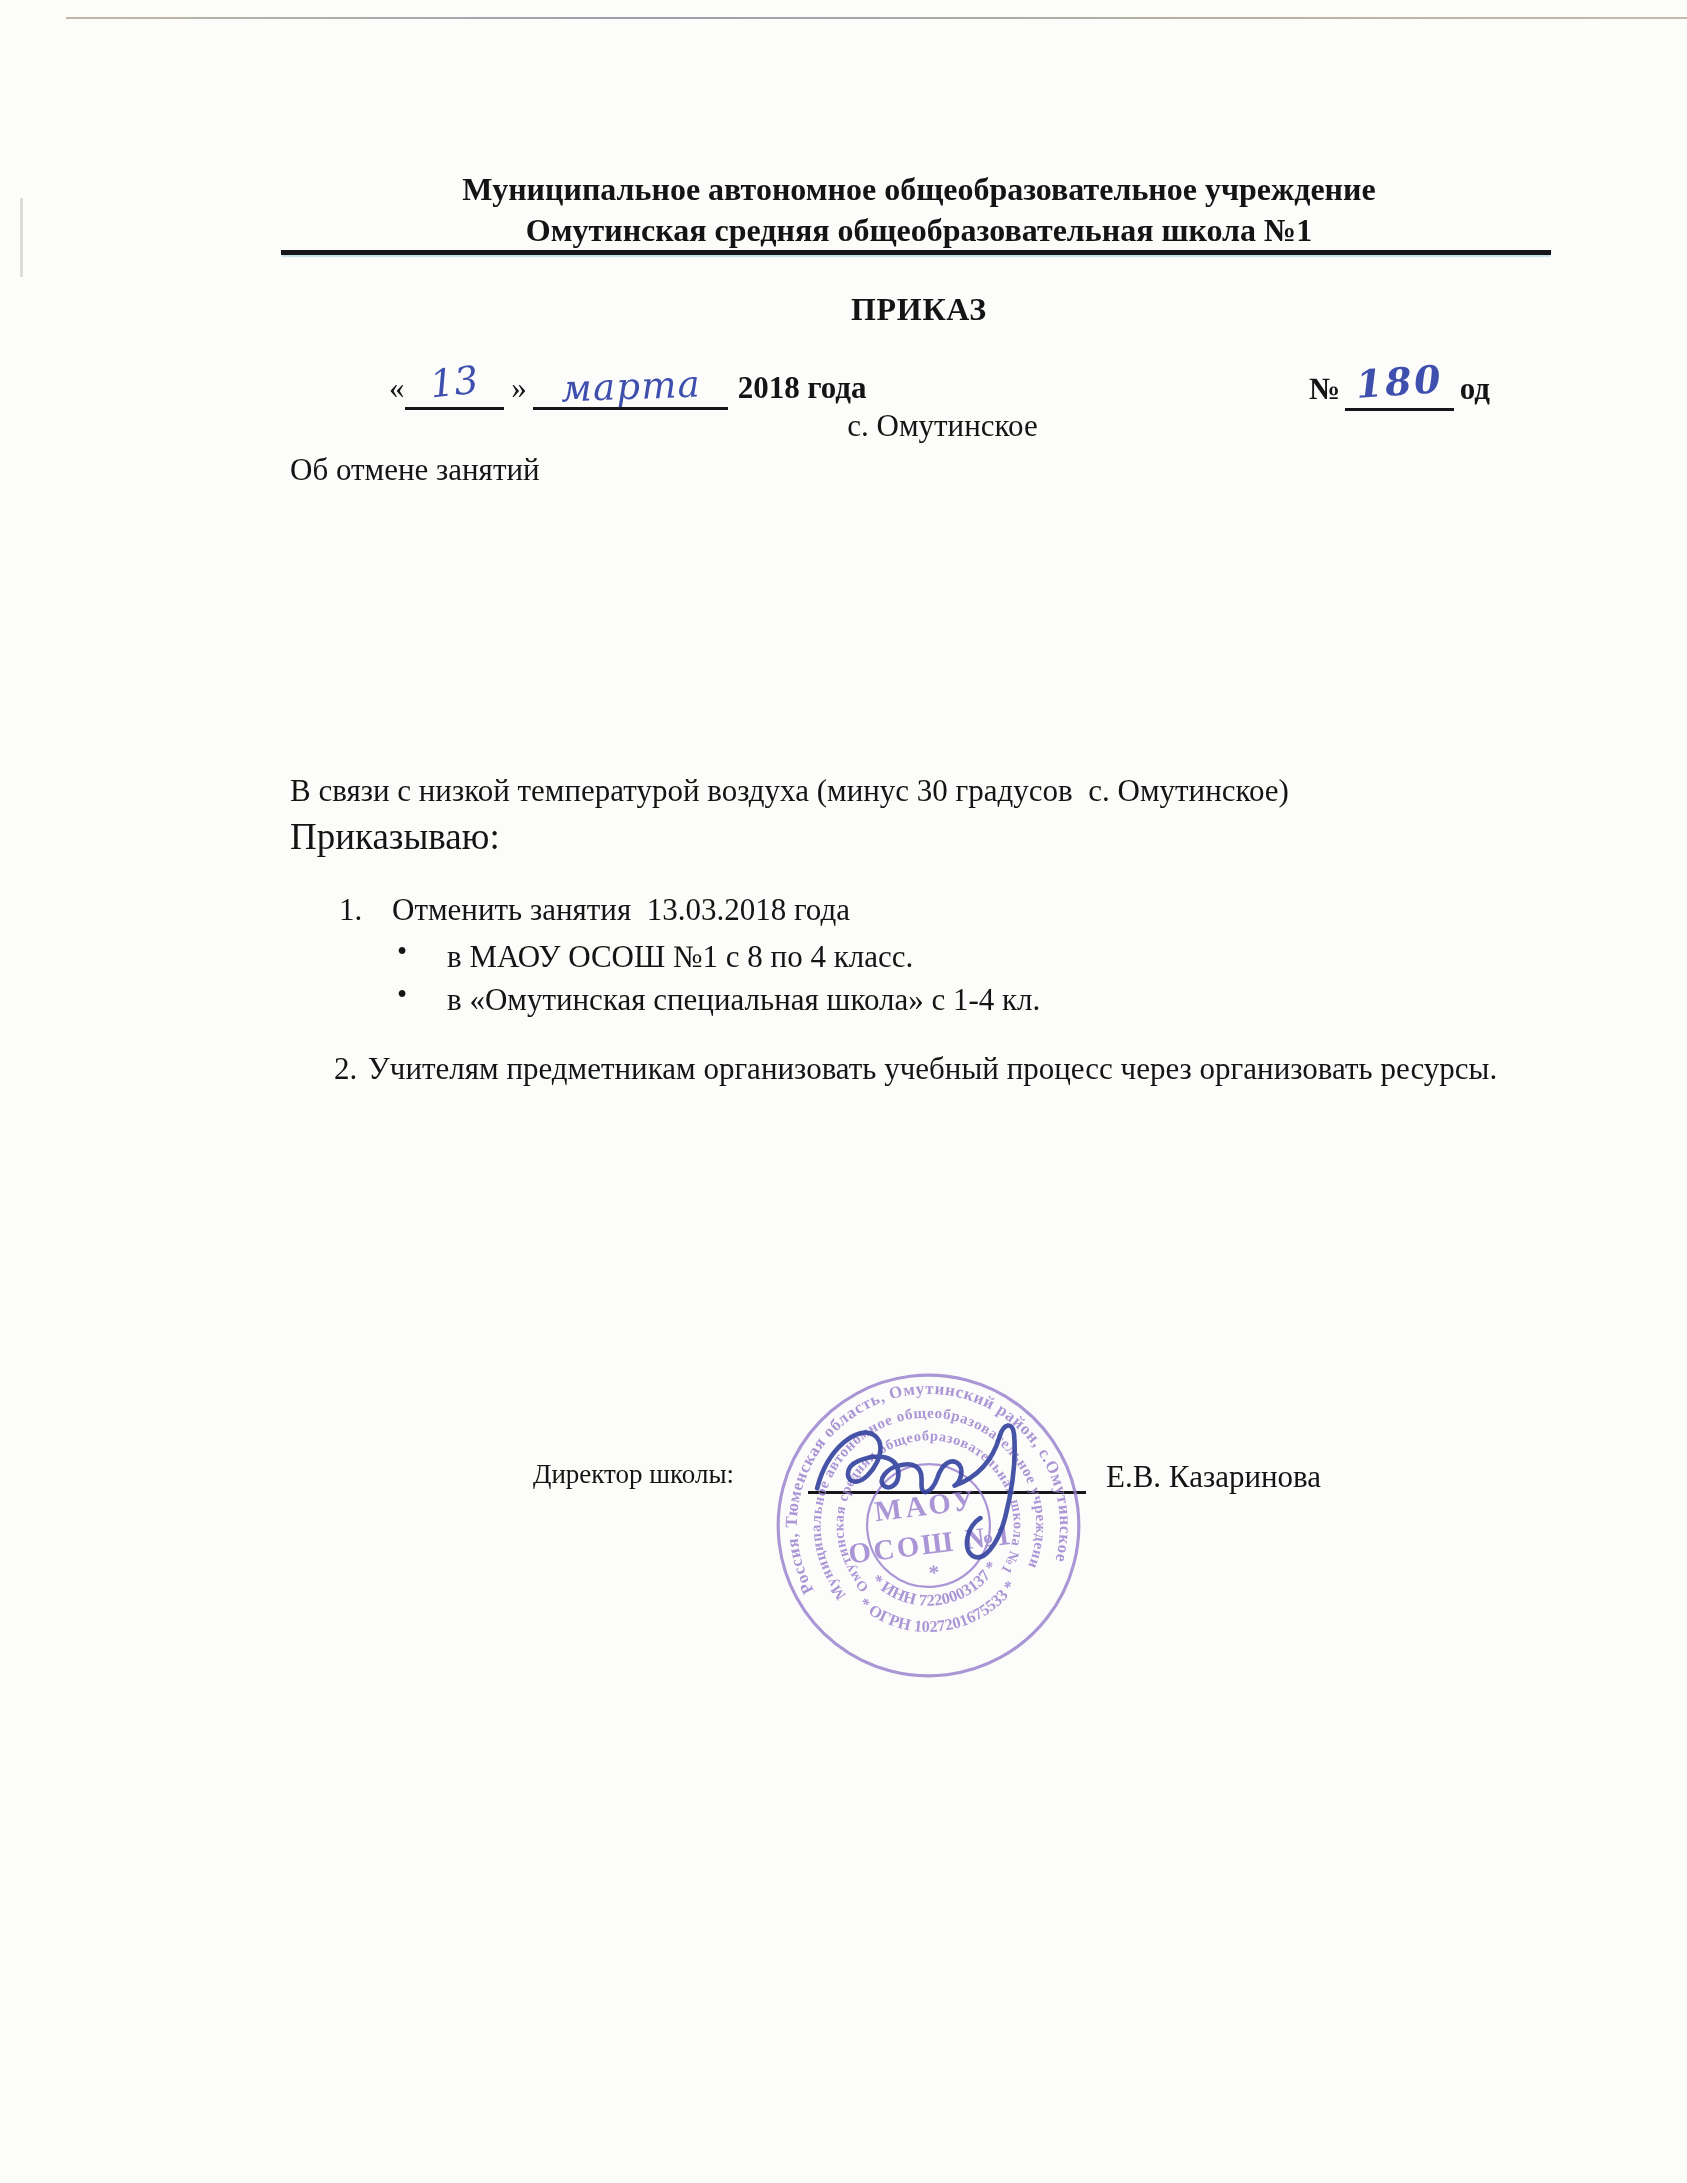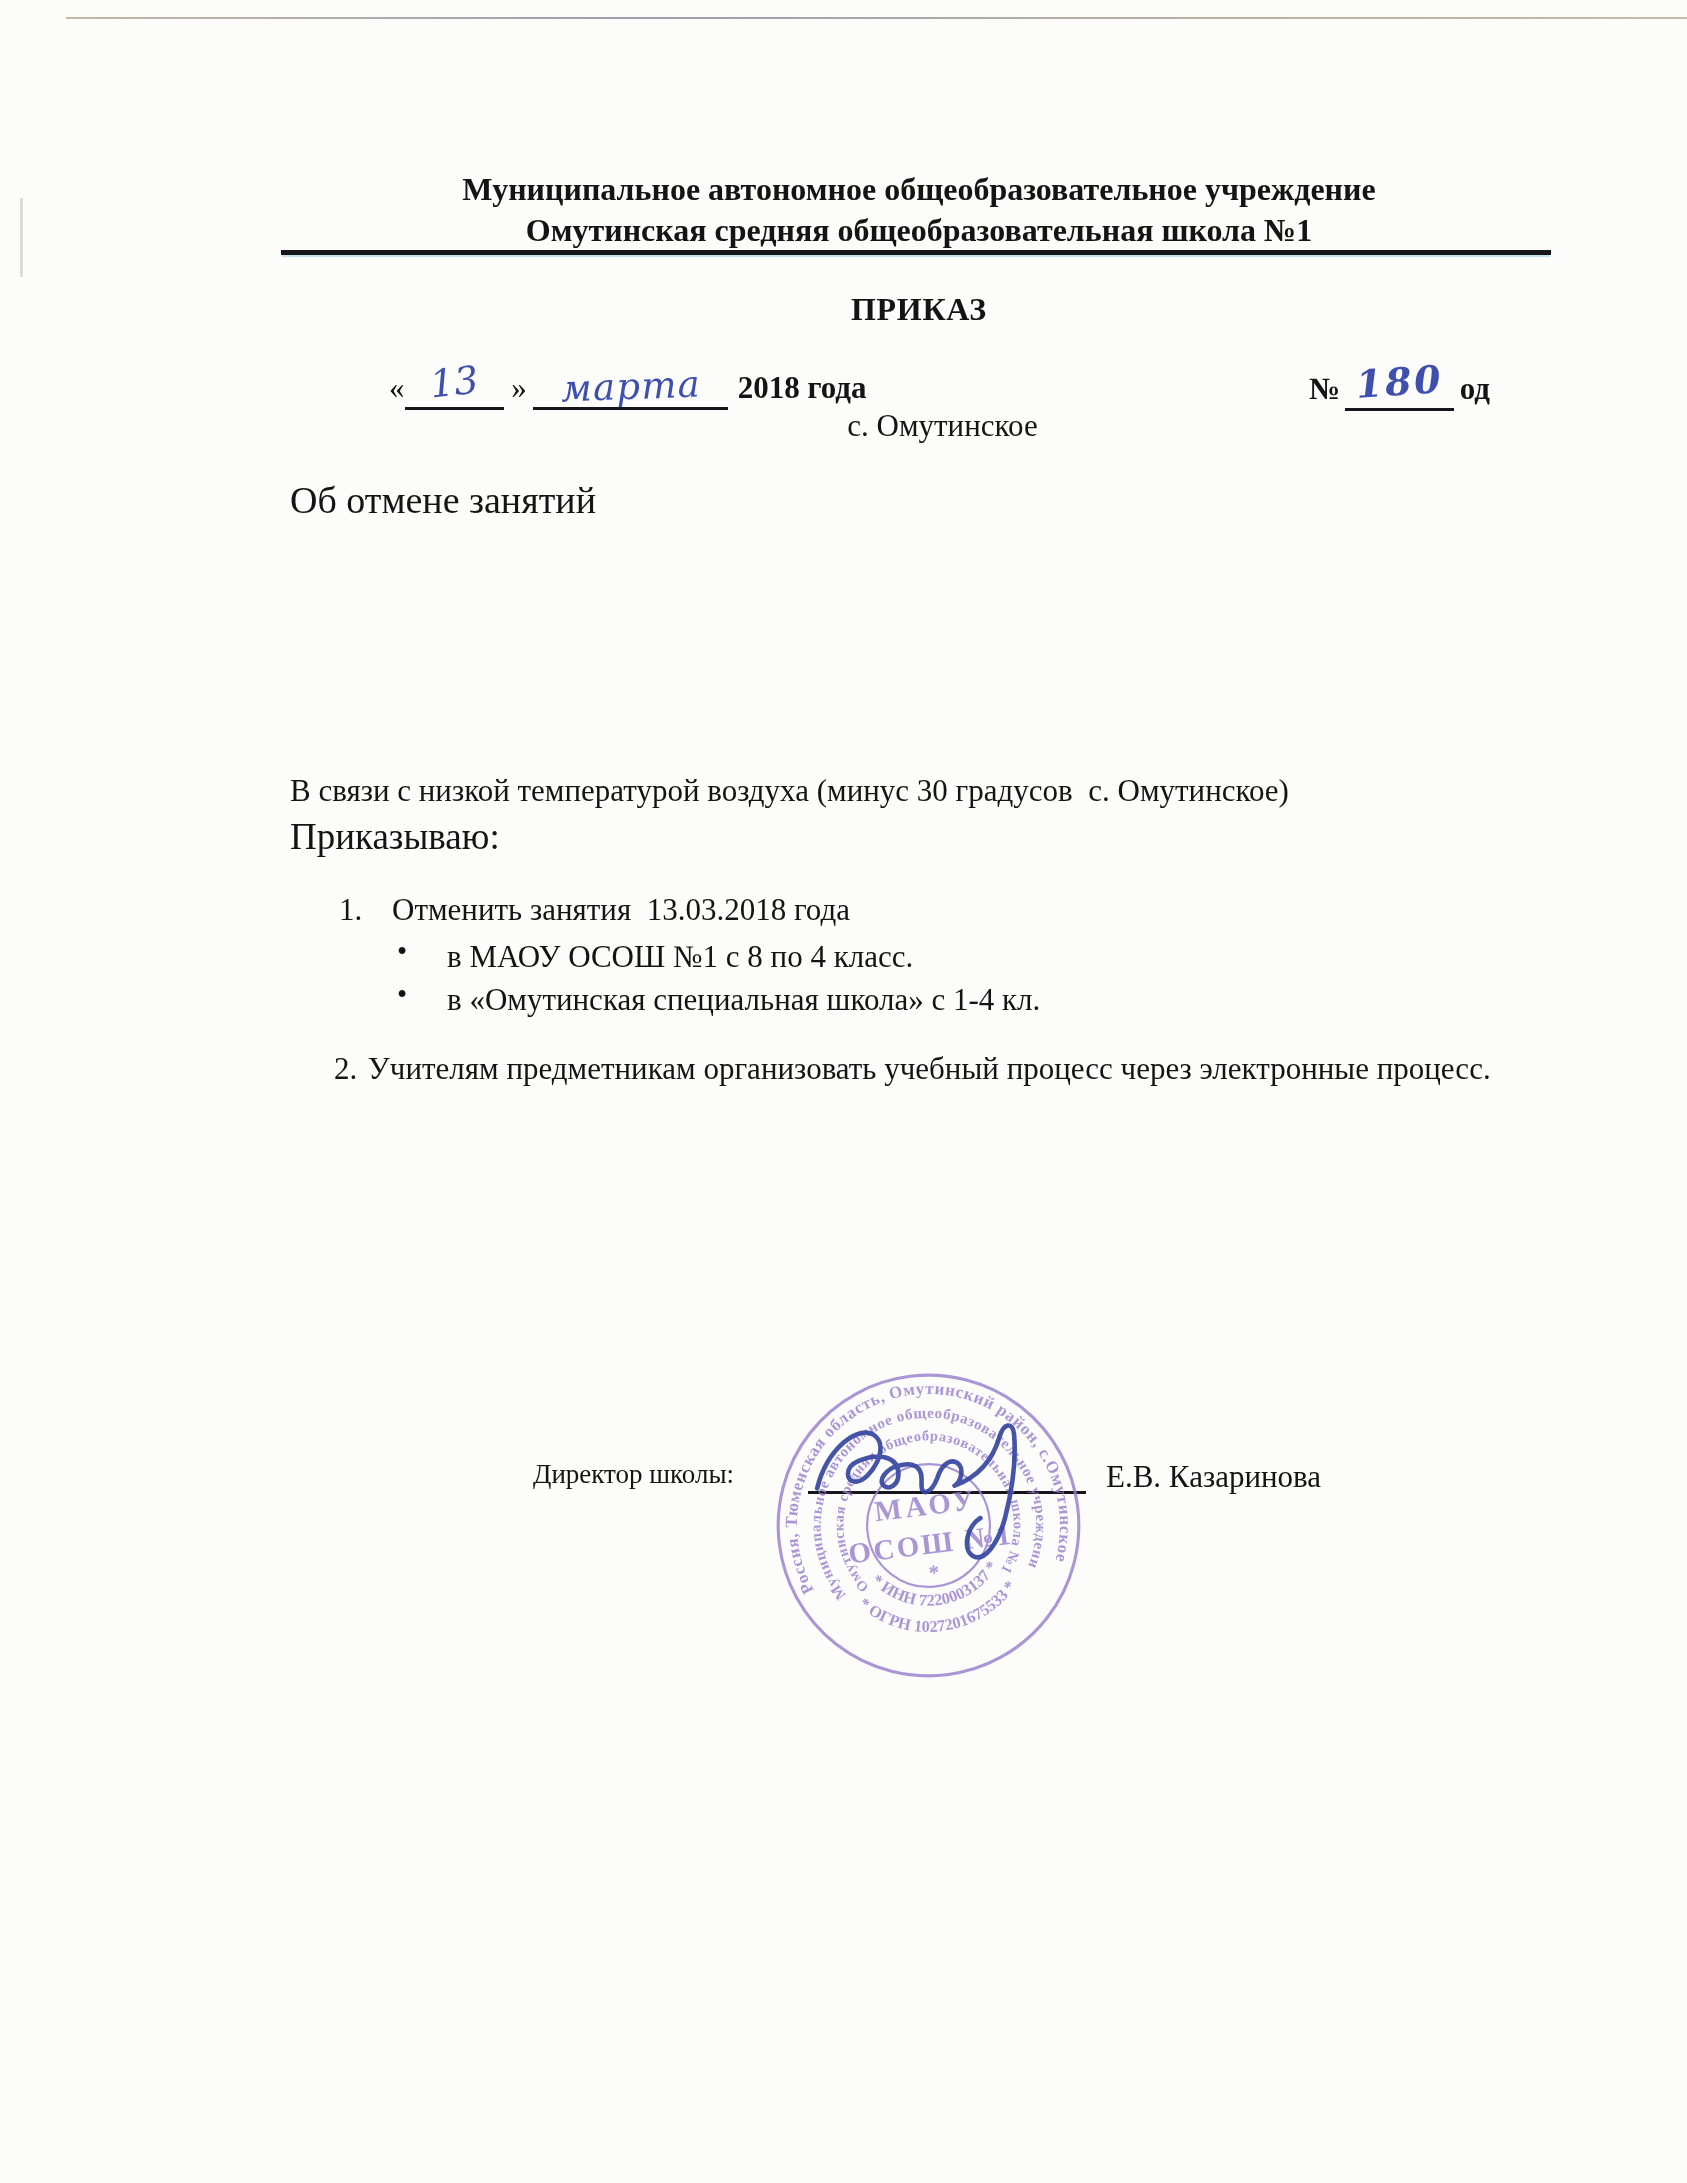--- a/index.html
+++ b/index.html
@@ -45,21 +45,21 @@
   .hw{font-family:"DejaVu Serif",serif;font-style:italic;color:var(--ink);
       display:inline-block;position:relative;}
   .hw-day{font-size:38px;transform:rotate(-6deg);top:-2.6px;}
   .hw-month{font-size:37px;transform:rotate(-2deg);top:1.3px;letter-spacing:1.3px;}
   .hw-num{font-size:38px;transform:rotate(-4deg);top:-4px;letter-spacing:2.6px;}
   .year{font-weight:bold;margin-left:9.3px;}
   .numrow{left:1309px;top:363px;font-size:31px;font-weight:bold;white-space:nowrap;}
 
   .place{left:284px;top:408px;width:1317px;text-align:center;
          font-weight:normal;font-size:31px;}
-  .subject{left:290px;top:478px;font-size:38px;}
+  .subject{left:290px;top:452px;font-size:31px;}
 
   .intro{left:290px;top:770px;width:1125px;font-size:31px;line-height:42px;}
   .orderword{left:290px;top:815px;font-size:37px;}
 
   .item1{left:339px;top:892px;font-size:31px;}
   .item1 .no{display:inline-block;width:53px;}
   .bullet{font-size:31px;}
   .bullet .dot{position:absolute;left:0;top:-4px;font-size:29px;}
   .bullet .btxt{position:absolute;left:50px;top:0;white-space:nowrap;}
   .bullet1{left:397px;top:939px;}
@@ -116,21 +116,21 @@
   <div class="abs bullet bullet1">
     <span class="dot">•</span>
     <span class="btxt t">в МАОУ ОСОШ №1  с 8 по 4 класс.</span>
   </div>
   <div class="abs bullet bullet2">
     <span class="dot">•</span>
     <span class="btxt t">в «Омутинская специальная школа» с 1-4 кл.</span>
   </div>
 
   <div class="abs item2">
-    <span class="no">2.</span><span class="t">Учителям предметникам организовать учебный процесс через электронные процесс.</span>
+    <span class="no">2.</span><span class="t">Учителям предметникам организовать учебный процесс через организовать ресурсы.</span>
   </div>
 
   <div class="abs sig-label">Директор школы:</div>
   <div class="abs sig-line"></div>
   <div class="abs sig-name">Е.В. Казаринова</div>
 
   <div class="abs stamp-wrap">
     <svg viewBox="0 0 520 570">
       <defs>
         <path id="arcOuter" d="M 88,405.4 A 210,210 0 1 1 432,405.4"></path>

